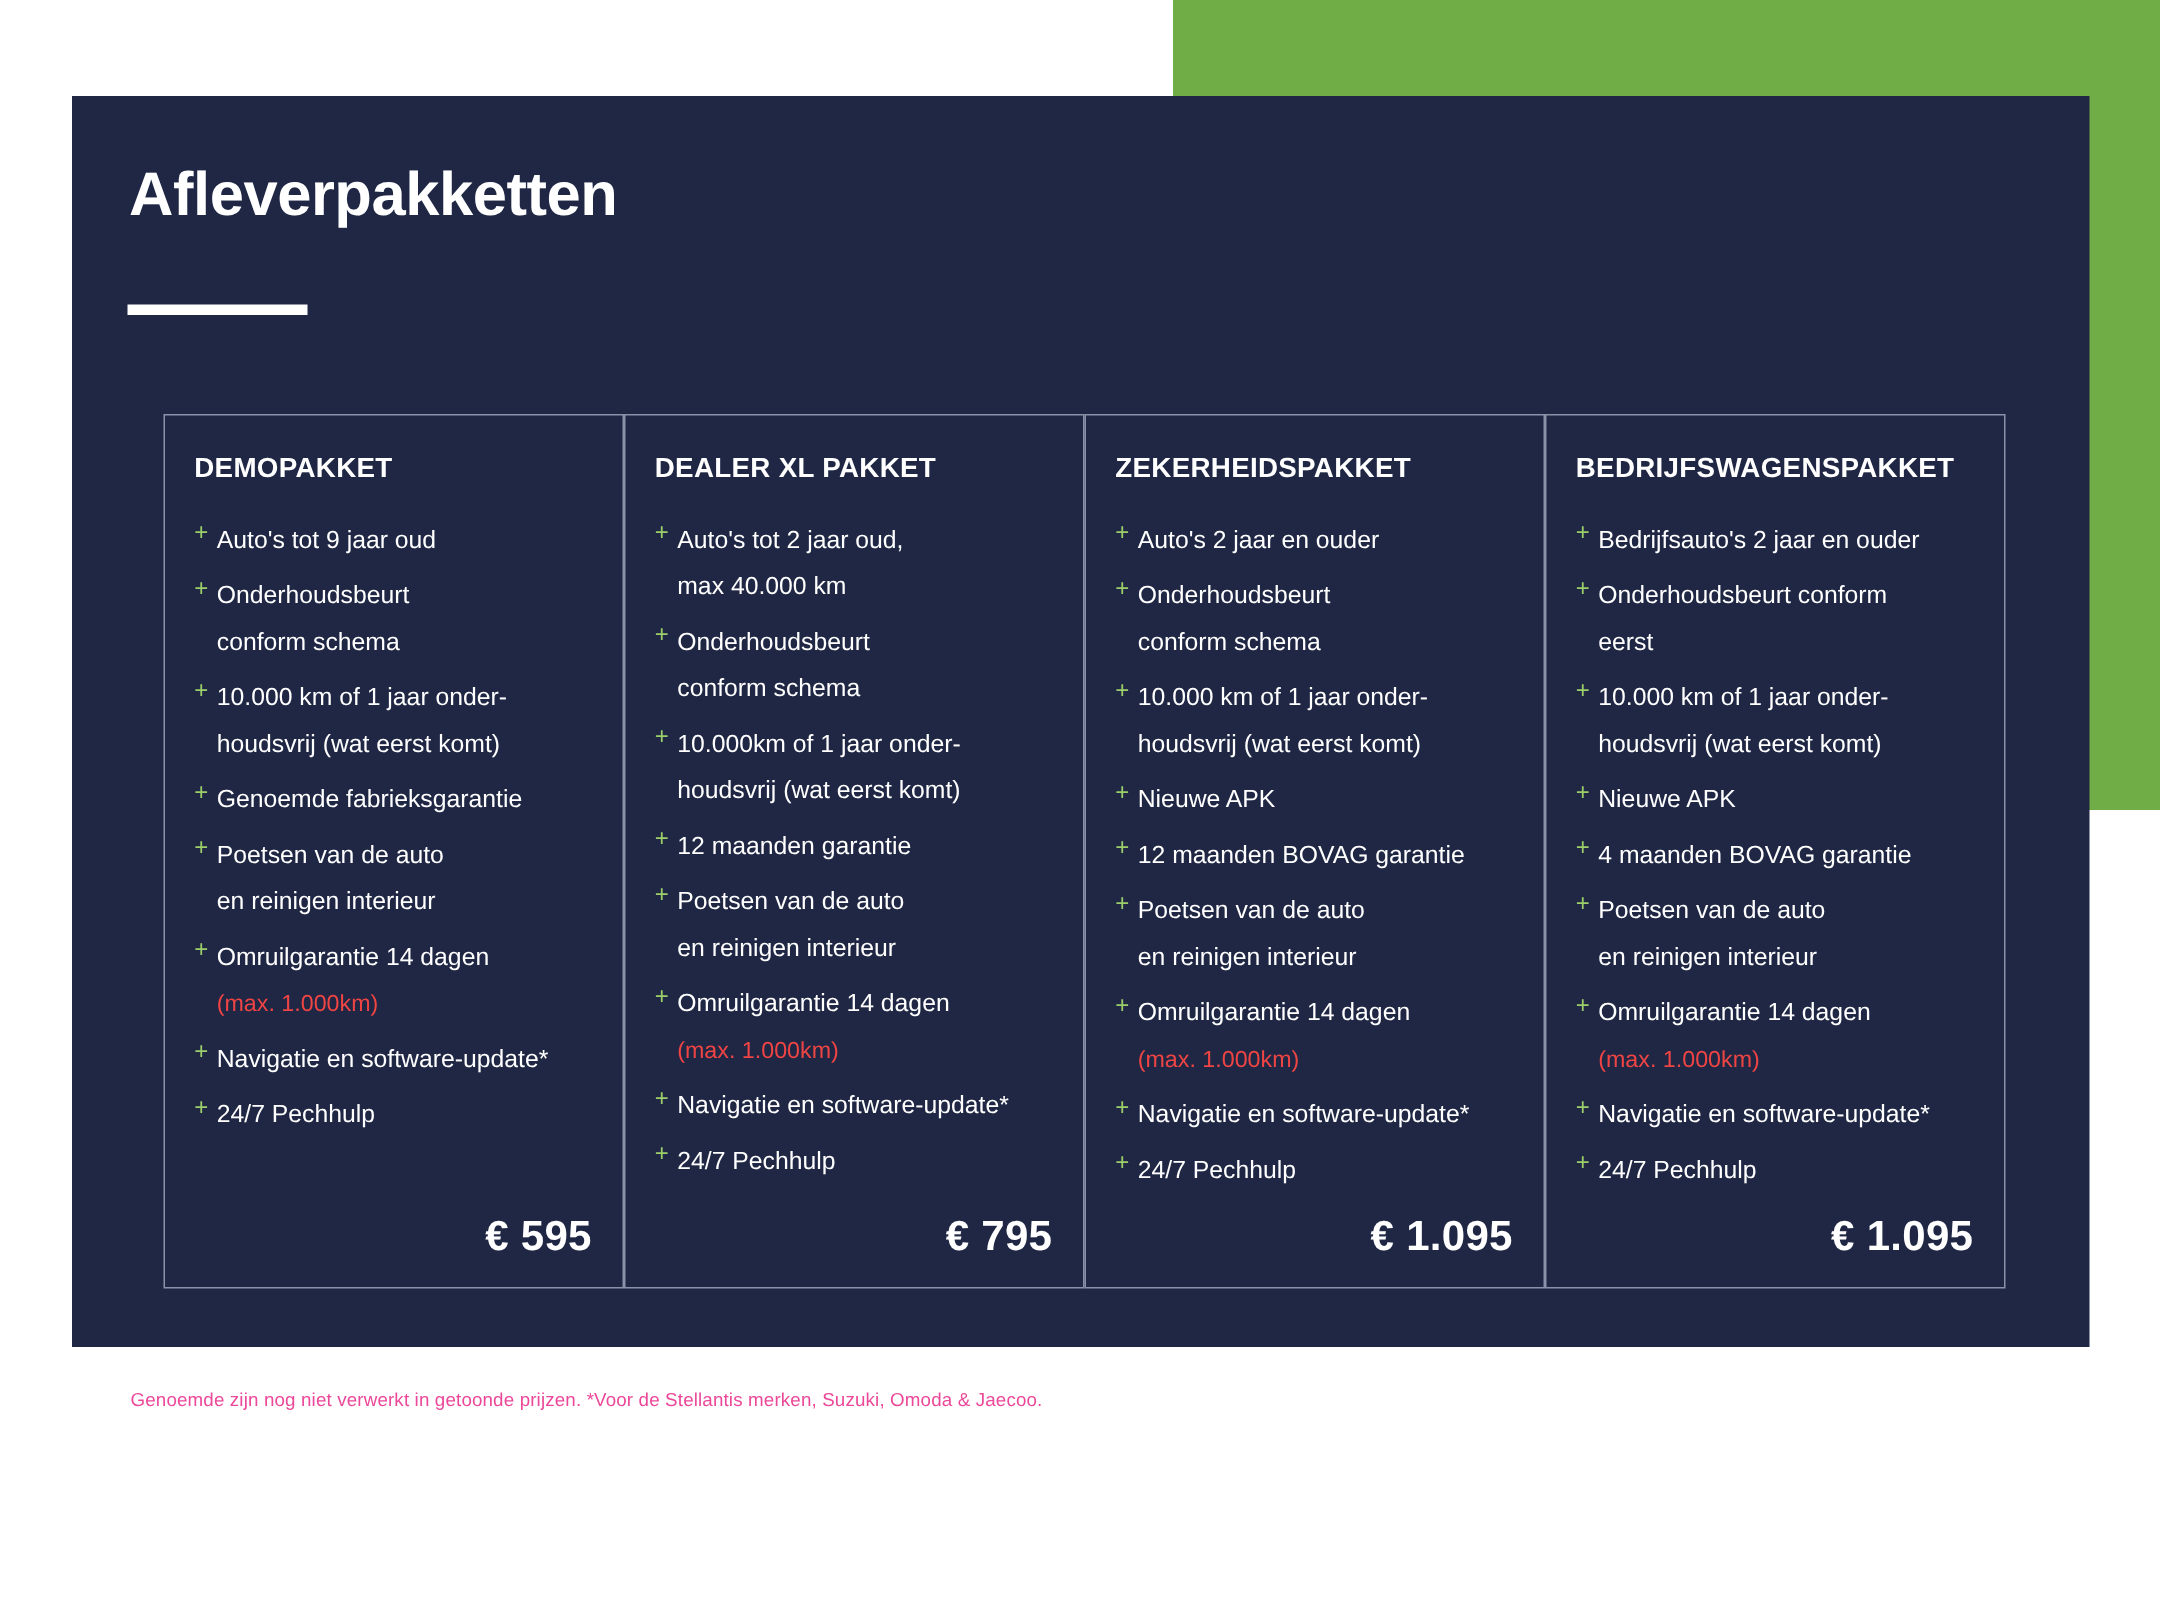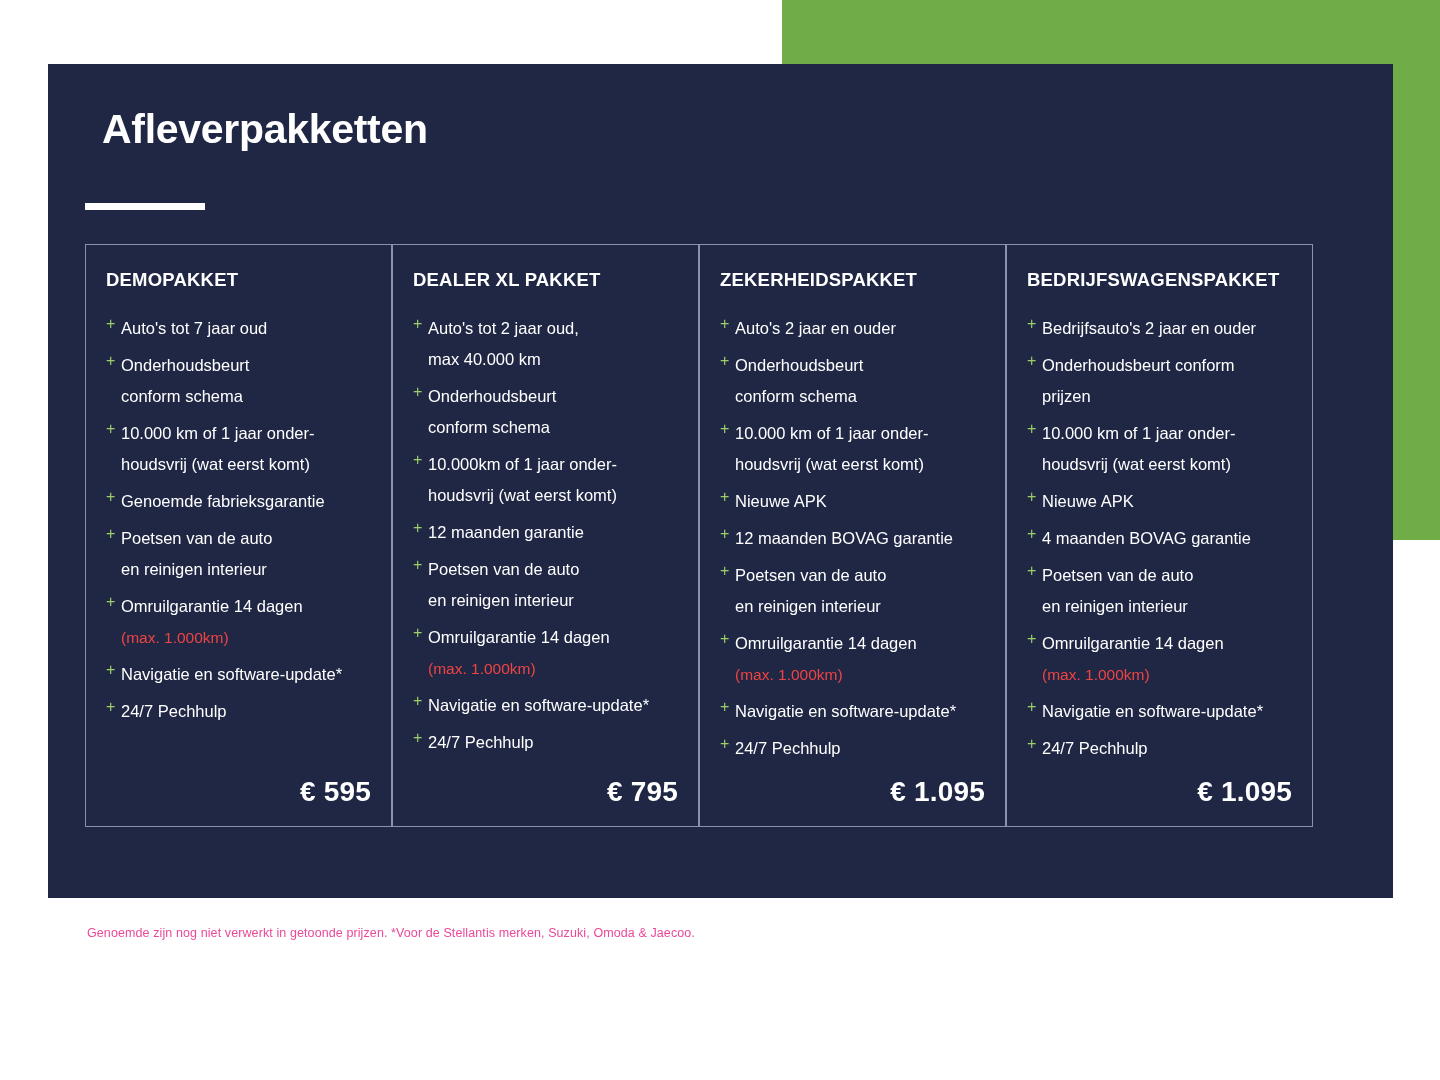--- a/index.html
+++ b/index.html
@@ -29,42 +29,43 @@
   .panel {
     position: absolute;
     left: 48px;
     top: 64px;
     width: 1345px;
     height: 834px;
     background: #1f2744;
   }
   .title {
     position: absolute;
-    left: 102px;
+    left: 86px;
     top: 106px;
     font-size: 41px;
     font-weight: bold;
     color: #ffffff;
     letter-spacing: -0.3px;
   }
   .title-rule {
     position: absolute;
     left: 85px;
     top: 203px;
     width: 120px;
     height: 7px;
     background: #ffffff;
   }
   .cards {
     position: absolute;
     left: 85px;
-    top: 244px;
+    top: 276px;
     width: 1275px;
     display: flex;
     gap: 0;
+    justify-content: center;
   }
   .card {
     width: 307px;
     min-height: 525px;
     border: 1.5px solid #8a91a8;
     padding: 24px 20px 18px 20px;
     position: relative;
     display: flex;
     flex-direction: column;
   }
@@ -136,21 +137,21 @@
   <h1 class="title">Afleverpakketten</h1>
   <div class="title-rule"></div>
 
   <div class="cards">
 
     <div class="card c1">
       <div class="card-title">DEMOPAKKET</div>
       <ul class="feature-list">
         <li class="feature">
           <span class="plus">+</span>
-          <span class="feature-text">Auto's tot 7 jaar oud</span>
+          <span class="feature-text">Auto's tot 9 jaar oud</span>
         </li>
         <li class="feature">
           <span class="plus">+</span>
           <span class="feature-text"><span>Onderhoudsbeurt</span><span class="sub">conform schema</span></span>
         </li>
         <li class="feature">
           <span class="plus">+</span>
           <span class="feature-text"><span>10.000 km of 1 jaar onder-</span><span class="sub">houdsvrij (wat eerst komt)</span></span>
         </li>
         <li class="feature">
@@ -261,21 +262,21 @@
 
     <div class="card c4">
       <div class="card-title">BEDRIJFSWAGENSPAKKET</div>
       <ul class="feature-list">
         <li class="feature">
           <span class="plus">+</span>
           <span class="feature-text">Bedrijfsauto's 2 jaar en ouder</span>
         </li>
         <li class="feature">
           <span class="plus">+</span>
-          <span class="feature-text"><span>Onderhoudsbeurt conform</span><span class="sub">prijzen</span></span>
+          <span class="feature-text"><span>Onderhoudsbeurt conform</span><span class="sub">eerst</span></span>
         </li>
         <li class="feature">
           <span class="plus">+</span>
           <span class="feature-text"><span>10.000 km of 1 jaar onder-</span><span class="sub">houdsvrij (wat eerst komt)</span></span>
         </li>
         <li class="feature">
           <span class="plus">+</span>
           <span class="feature-text">Nieuwe APK</span>
         </li>
         <li class="feature">

